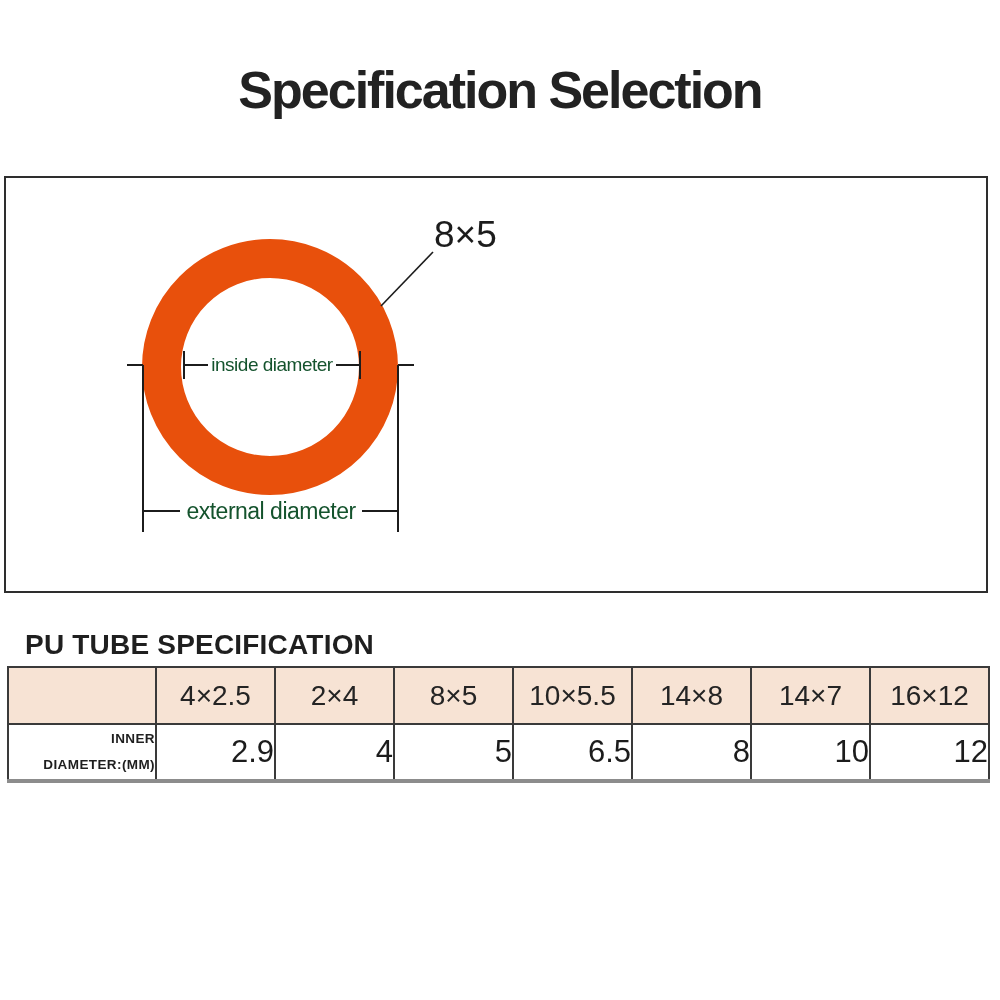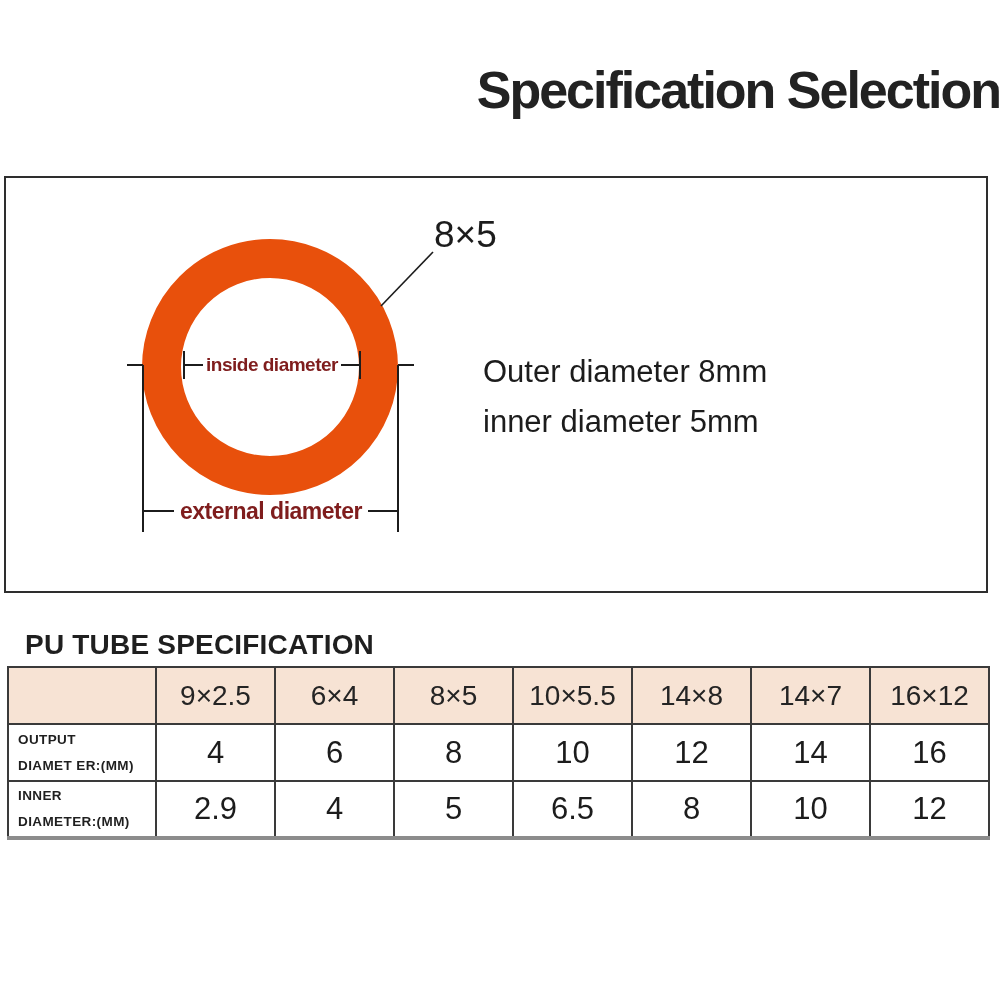--- a/index.html
+++ b/index.html
@@ -2,21 +2,21 @@
 <html style="--ring-orange: #e8500c; --table-header-bg: #f7e3d4; --ink: #1d1d1d;"><head>
 <meta charset="utf-8">
 <style>
   html,body { margin:0; padding:0; background:#ffffff; }
   body { font-family:"Liberation Sans", sans-serif; color:var(--ink,#1d1d1d); }
   .stage { position:relative; width:1000px; height:1000px; background:#ffffff; overflow:hidden; }
 
   
   .title {
     position:absolute; top:60px; left:0; width:100%; margin:0;
-    text-align:right; font-size:52px; font-weight:700; letter-spacing:-2px; color:#222222;
+    text-align:center; font-size:52px; font-weight:700; letter-spacing:-2px; color:#222222;
   }
 
   
   .panel {
     position:absolute; left:4px; top:176px; width:980px; height:413px;
     border:2px solid #2e2e2e; background:#ffffff;
   }
 
   
   .ring {
@@ -24,21 +24,21 @@
     box-sizing:border-box; border:39px solid var(--ring-orange,#e8500c); border-radius:50%;
   }
 
   
   .callout-svg { position:absolute; left:0; top:0; }
   .callout-label { position:absolute; left:428px; top:36px; font-size:37px; color:#1c1c1c; }
 
   
   .tick-v { width:2px; height:28px; background:#1c1c1c; flex:0 0 2px; }
   .seg { flex:1 1 auto; height:2px; background:#1c1c1c; }
-  .dim-label { white-space:nowrap; letter-spacing:-0.5px; color:#7f1d1d;font-weight:bold; }
+  .dim-label { white-space:nowrap; letter-spacing:-0.5px; color:#14532d; }
   .dim-label.inside { font-size:19px; padding:0 3px; }
   .dim-label.external { font-size:23px; padding:0 6px; }
 
   .dim-inside {
     position:absolute; left:177px; top:173px; width:178px; height:28px;
     display:flex; align-items:center;
   }
   .ext-line { position:absolute; top:187px; width:2px; height:167px; background:#1c1c1c; }
   .ext-line.left { left:136px; }
   .ext-line.right { left:391px; }
@@ -66,21 +66,21 @@
   }
   .spec-table {
     position:absolute; left:7px; top:666px; width:983px;
     border-collapse:collapse; table-layout:fixed; background:#ffffff;
   }
   .spec-table th, .spec-table td { border:2px solid #3a3a3a; text-align:center; padding:0; }
   .spec-table thead tr { height:57px; }
   .spec-table thead th { background:var(--table-header-bg,#f7e3d4); font-weight:400; font-size:28px; color:#242424; }
   .spec-table tbody tr { height:57px; }
   .spec-table tbody td { font-size:31px; color:#1c1c1c; }
-  .spec-table tbody tr:last-child td { border-bottom:4px solid #8c8c8c; }
+  .spec-table tbody tr:last-child td { border-bottom:4px solid #8c8c8c;text-align:right; }
   .label-col { width:148px; }
   td.label-cell { text-align:left; padding-left:9px; }
   .lbl { display:block; font-size:13.5px; font-weight:700; letter-spacing:0.4px; line-height:26px; color:#1f1f1f; }
 </style>
 </head>
 <body>
 
 <div class="stage">
 
   <h1 class="title">Specification Selection</h1>
@@ -107,64 +107,49 @@
     <span class="ext-line right"></span>
     <span class="mid-tick left"></span>
     <span class="mid-tick right"></span>
 
     <div class="dim-external">
       <span class="seg"></span>
       <span class="dim-label external">external diameter</span>
       <span class="seg"></span>
     </div>
 
-    <div class="example-line outer">Outer diameter 8mm</div>
-    <div class="example-line inner">inner diameter 5mm</div>
 
   </div>
 
   <h2 class="table-heading">PU TUBE SPECIFICATION</h2>
 
   <table class="spec-table">
     <colgroup>
       <col class="label-col">
         <col>
         <col>
         <col>
         <col>
         <col>
         <col>
         <col>
     </colgroup>
     <thead>
       <tr>
         <th class="label-cell"></th>
-        <th>9×2.5</th>
-        <th>6×4</th>
+        <th>4×2.5</th>
+        <th>2×4</th>
         <th>8×5</th>
         <th>10×5.5</th>
         <th>14×8</th>
         <th>14×7</th>
         <th>16×12</th>
       </tr>
     </thead>
     <tbody>
-      <tr>
-        <td class="label-cell">
-          <span class="lbl">OUTPUT</span>
-          <span class="lbl">DIAMET ER:(MM)</span>
-        </td>
-        <td>4</td>
-        <td>6</td>
-        <td>8</td>
-        <td>10</td>
-        <td>12</td>
-        <td>14</td>
-        <td>16</td>
-      </tr>
       <tr>
         <td class="label-cell">
           <span class="lbl">INNER</span>
           <span class="lbl">DIAMETER:(MM)</span>
         </td>
         <td>2.9</td>
         <td>4</td>
         <td>5</td>
         <td>6.5</td>
         <td>8</td>

